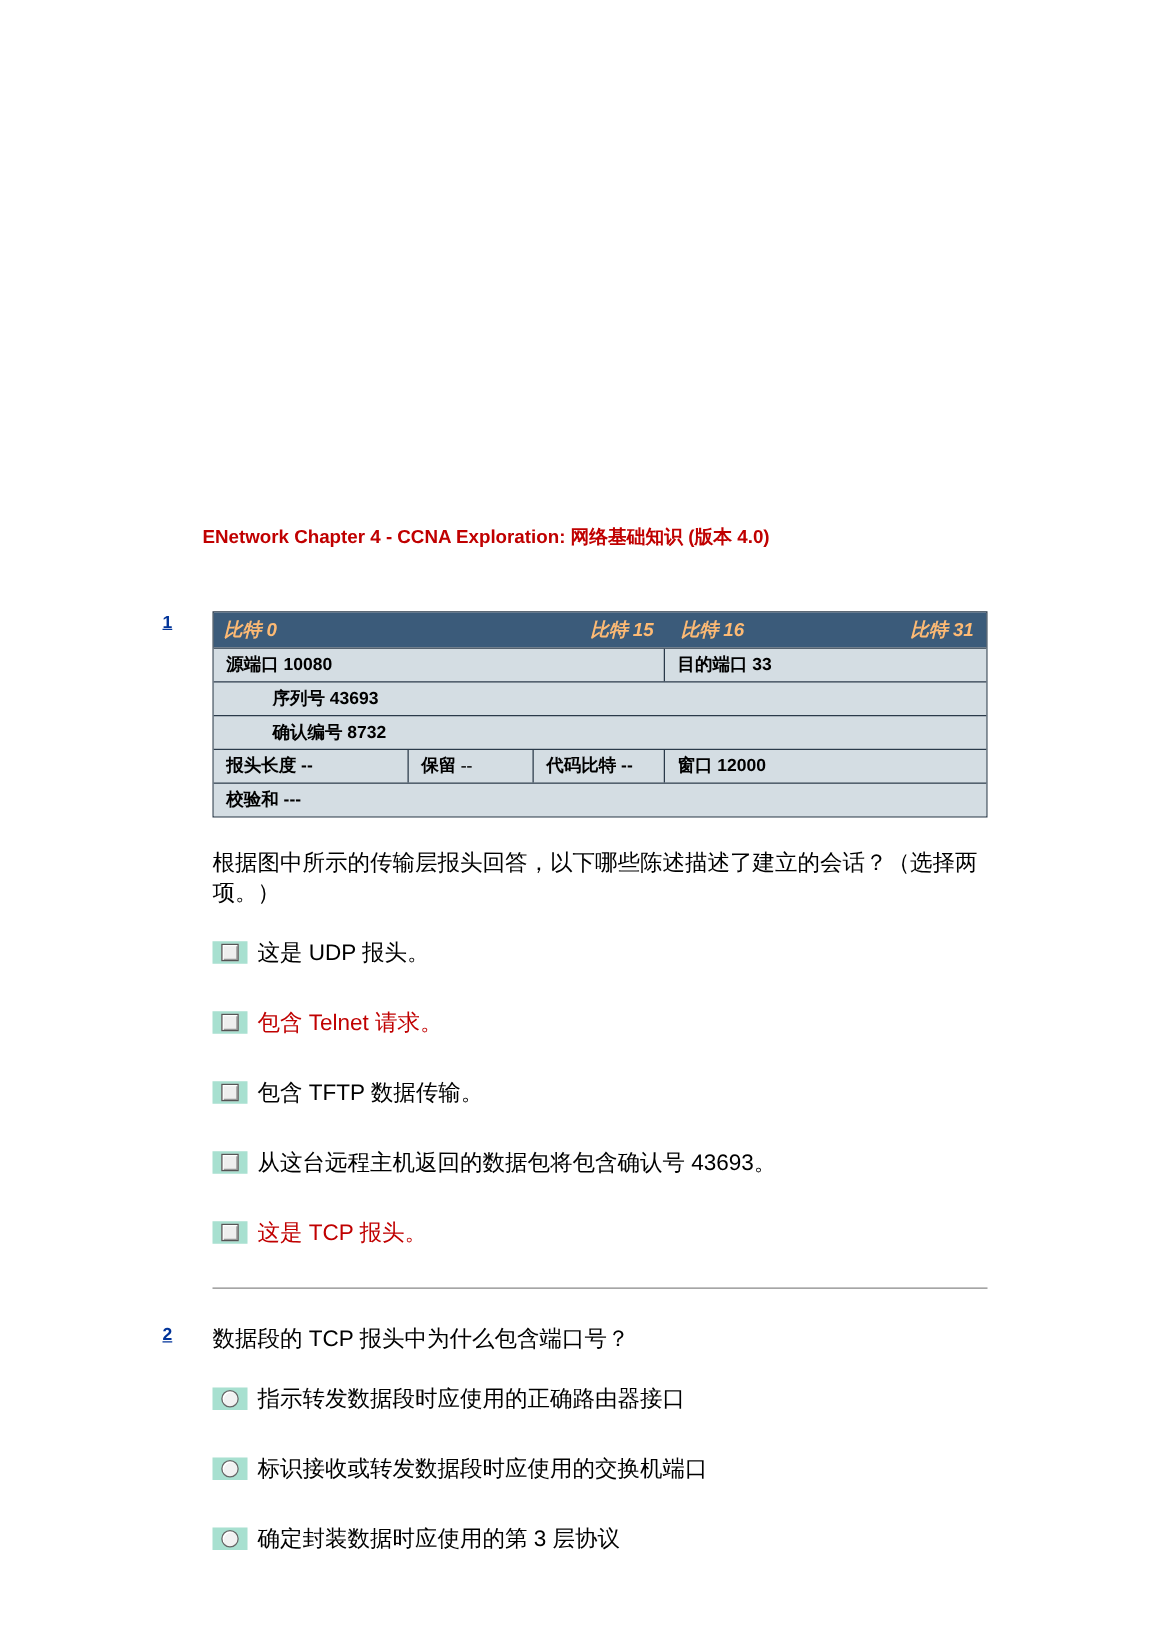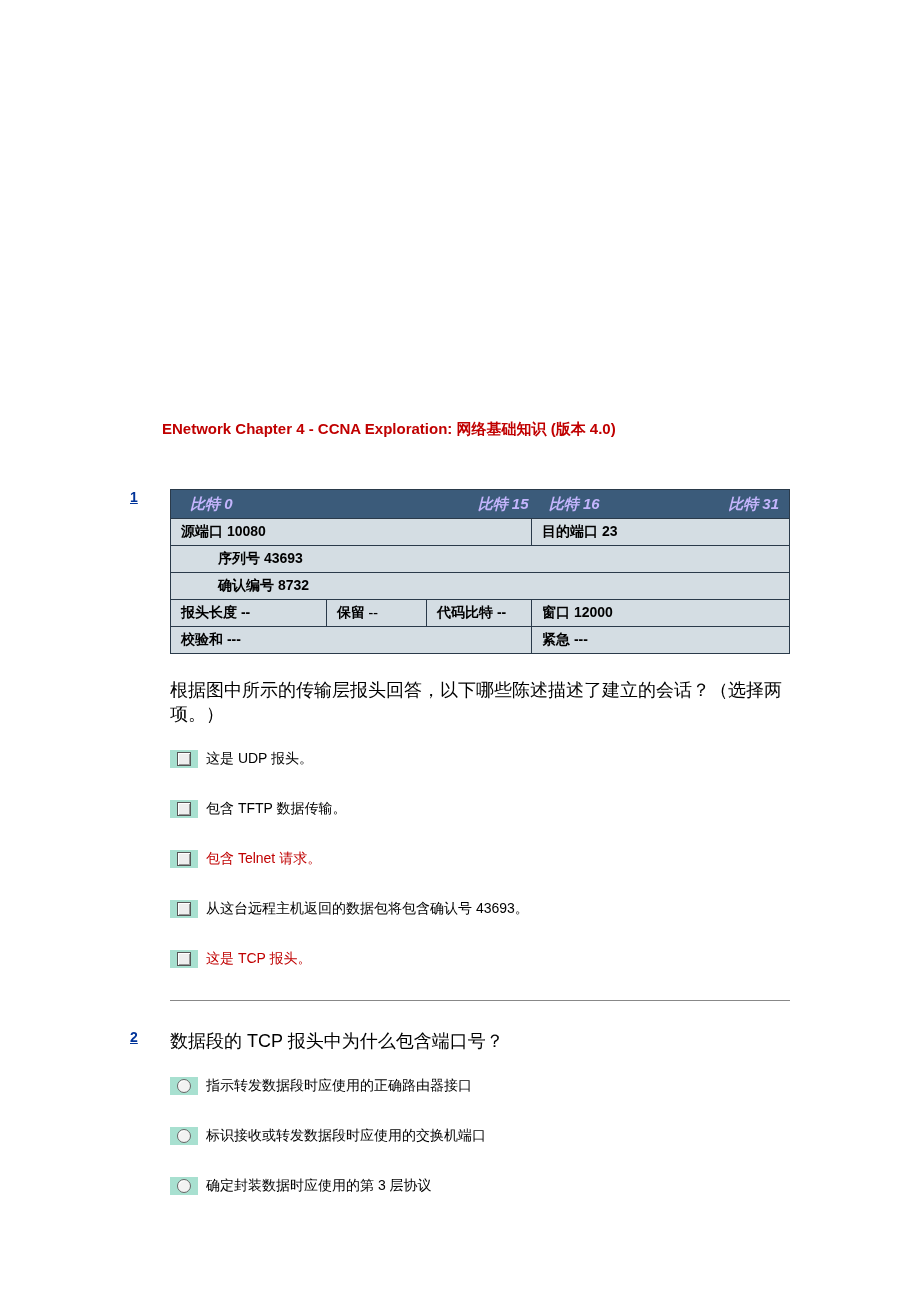--- a/index.html
+++ b/index.html
@@ -36,27 +36,26 @@
   .qbody {
     width: 620px;
   }
   .header-diagram {
     border: 1px solid #2a3a4a;
     background: #ffffff;
   }
   .hdr-top {
     display: flex;
     background: #3b5b7a;
-    color: #c4b5fd;
+    color: #fdba74;
     font-weight: bold;
     font-style: italic;
     font-size: 15px;
     height: 28px;
     align-items: center;
-    padding-left: 11px;
   }
   .hdr-top .c1 { width: 300px; padding-left: 8px; }
   .hdr-top .c2 { width: 70px; text-align: left; }
   .hdr-top .c3 { width: 150px; text-align: left; padding-left: 4px;}
   .hdr-top .c4 { width: 90px; text-align: right; padding-right: 10px;}
   .hdr-row {
     display: flex;
     border-top: 1px solid #2a3a4a;
     background: #d4dde3;
   }
@@ -100,21 +99,21 @@
   }
   .rb-inner {
     width: 12px;
     height: 12px;
     border: 1px solid #666;
     background: #f2f2f2;
     border-radius: 50%;
     box-shadow: inset 1px 1px 0 #fff;
   }
   .opt-label {
-    font-size: 14px;
+    font-size: 18px;
   }
   .opt-label.correct {
     color: #c00000;
   }
   .hr {
     border: none;
     border-top: 1px solid #888;
     margin: 8px 0 28px 0;
     width: 620px;
   }
@@ -132,59 +131,58 @@
 
       <div class="header-diagram">
         <div class="hdr-top">
           <div class="c1">比特 0</div>
           <div class="c2">比特 15</div>
           <div class="c3">比特 16</div>
           <div class="c4">比特 31</div>
         </div>
         <div class="hdr-row">
           <div class="cell w-half">源端口   10080</div>
-          <div class="cell w-260">目的端口   23</div>
+          <div class="cell w-260">目的端口   33</div>
         </div>
         <div class="hdr-row">
           <div class="cell w-full">序列号   43693</div>
         </div>
         <div class="hdr-row">
           <div class="cell w-full">确认编号   8732</div>
         </div>
         <div class="hdr-row">
           <div class="cell w-155">报头长度 --</div>
           <div class="cell w-100">保留 --</div>
           <div class="cell w-105">代码比特 --</div>
           <div class="cell w-260">窗口   12000</div>
         </div>
         <div class="hdr-row">
           <div class="cell w-half">校验和 ---</div>
-          <div class="cell w-260">紧急 ---</div>
         </div>
       </div>
 
       <div class="qtext">根据图中所示的传输层报头回答，以下哪些陈述描述了建立的会话？（选择两项。）</div>
 
       <div class="opt">
         <span class="checkbox-hl">
             <span class="cb-inner"></span>
           </span>
         <span class="opt-label">这是 UDP 报头。</span>
       </div>
       <div class="opt">
         <span class="checkbox-hl">
             <span class="cb-inner"></span>
           </span>
+        <span class="opt-label correct">包含 Telnet 请求。</span>
+      </div>
+      <div class="opt">
+        <span class="checkbox-hl">
+            <span class="cb-inner"></span>
+          </span>
         <span class="opt-label">包含 TFTP 数据传输。</span>
-      </div>
-      <div class="opt">
-        <span class="checkbox-hl">
-            <span class="cb-inner"></span>
-          </span>
-        <span class="opt-label correct">包含 Telnet 请求。</span>
       </div>
       <div class="opt">
         <span class="checkbox-hl">
             <span class="cb-inner"></span>
           </span>
         <span class="opt-label">从这台远程主机返回的数据包将包含确认号 43693。</span>
       </div>
       <div class="opt">
         <span class="checkbox-hl">
             <span class="cb-inner"></span>

